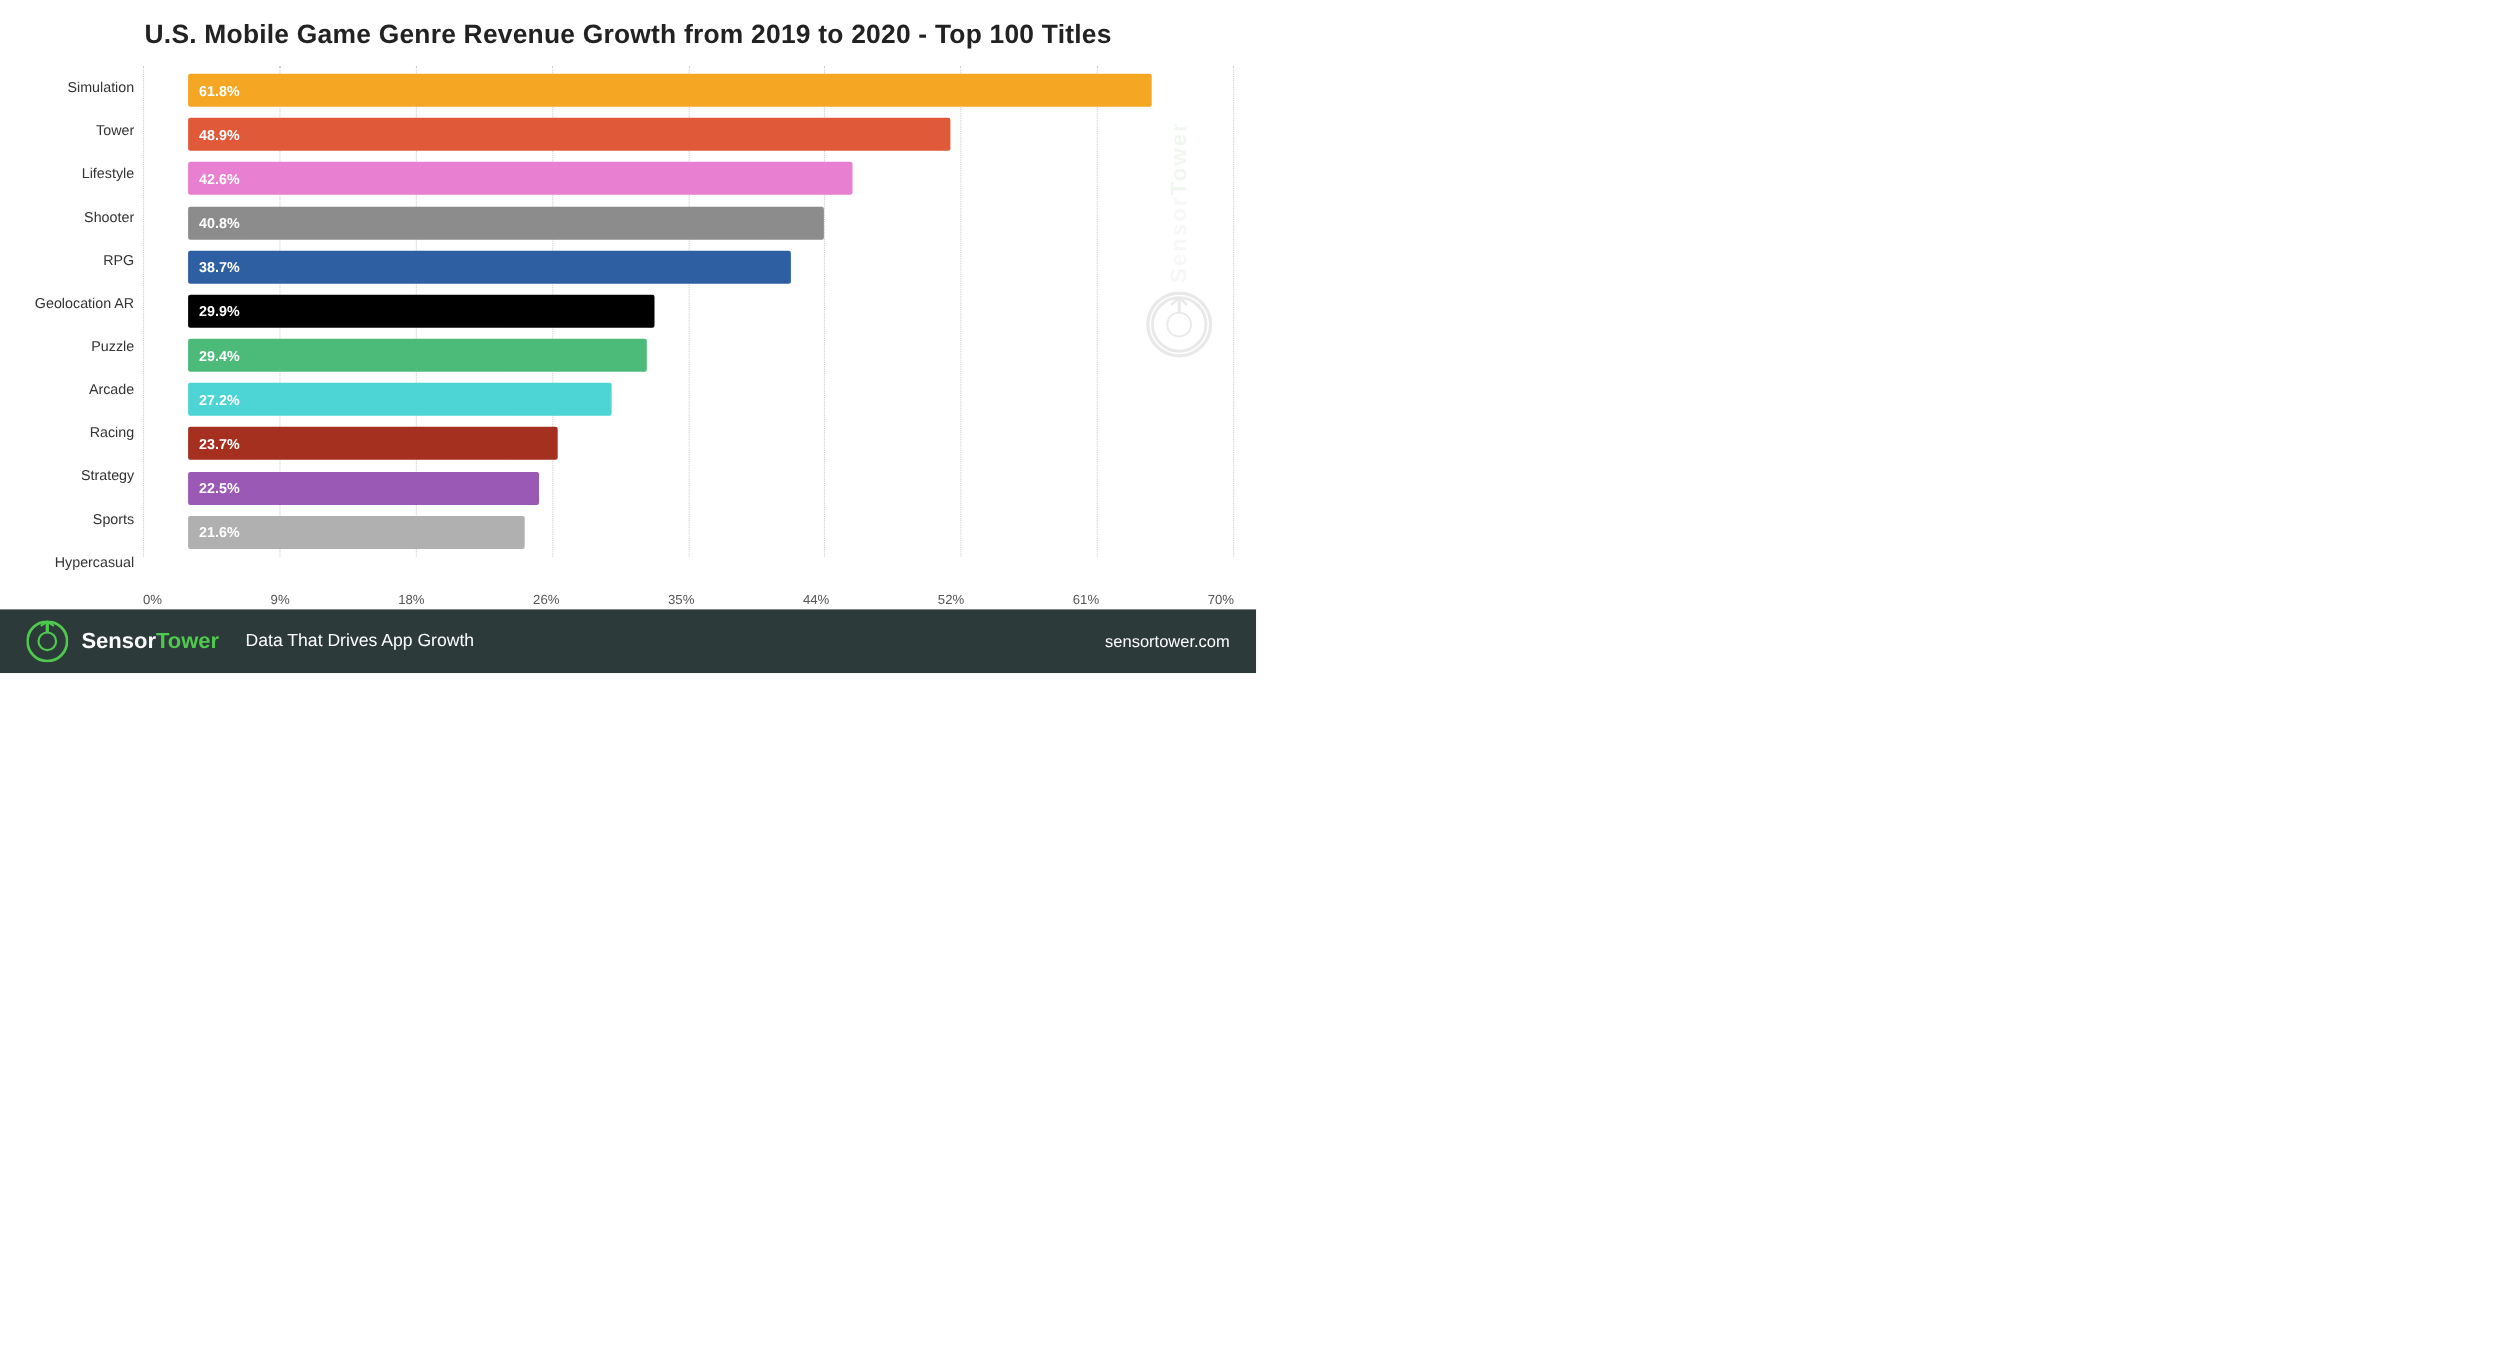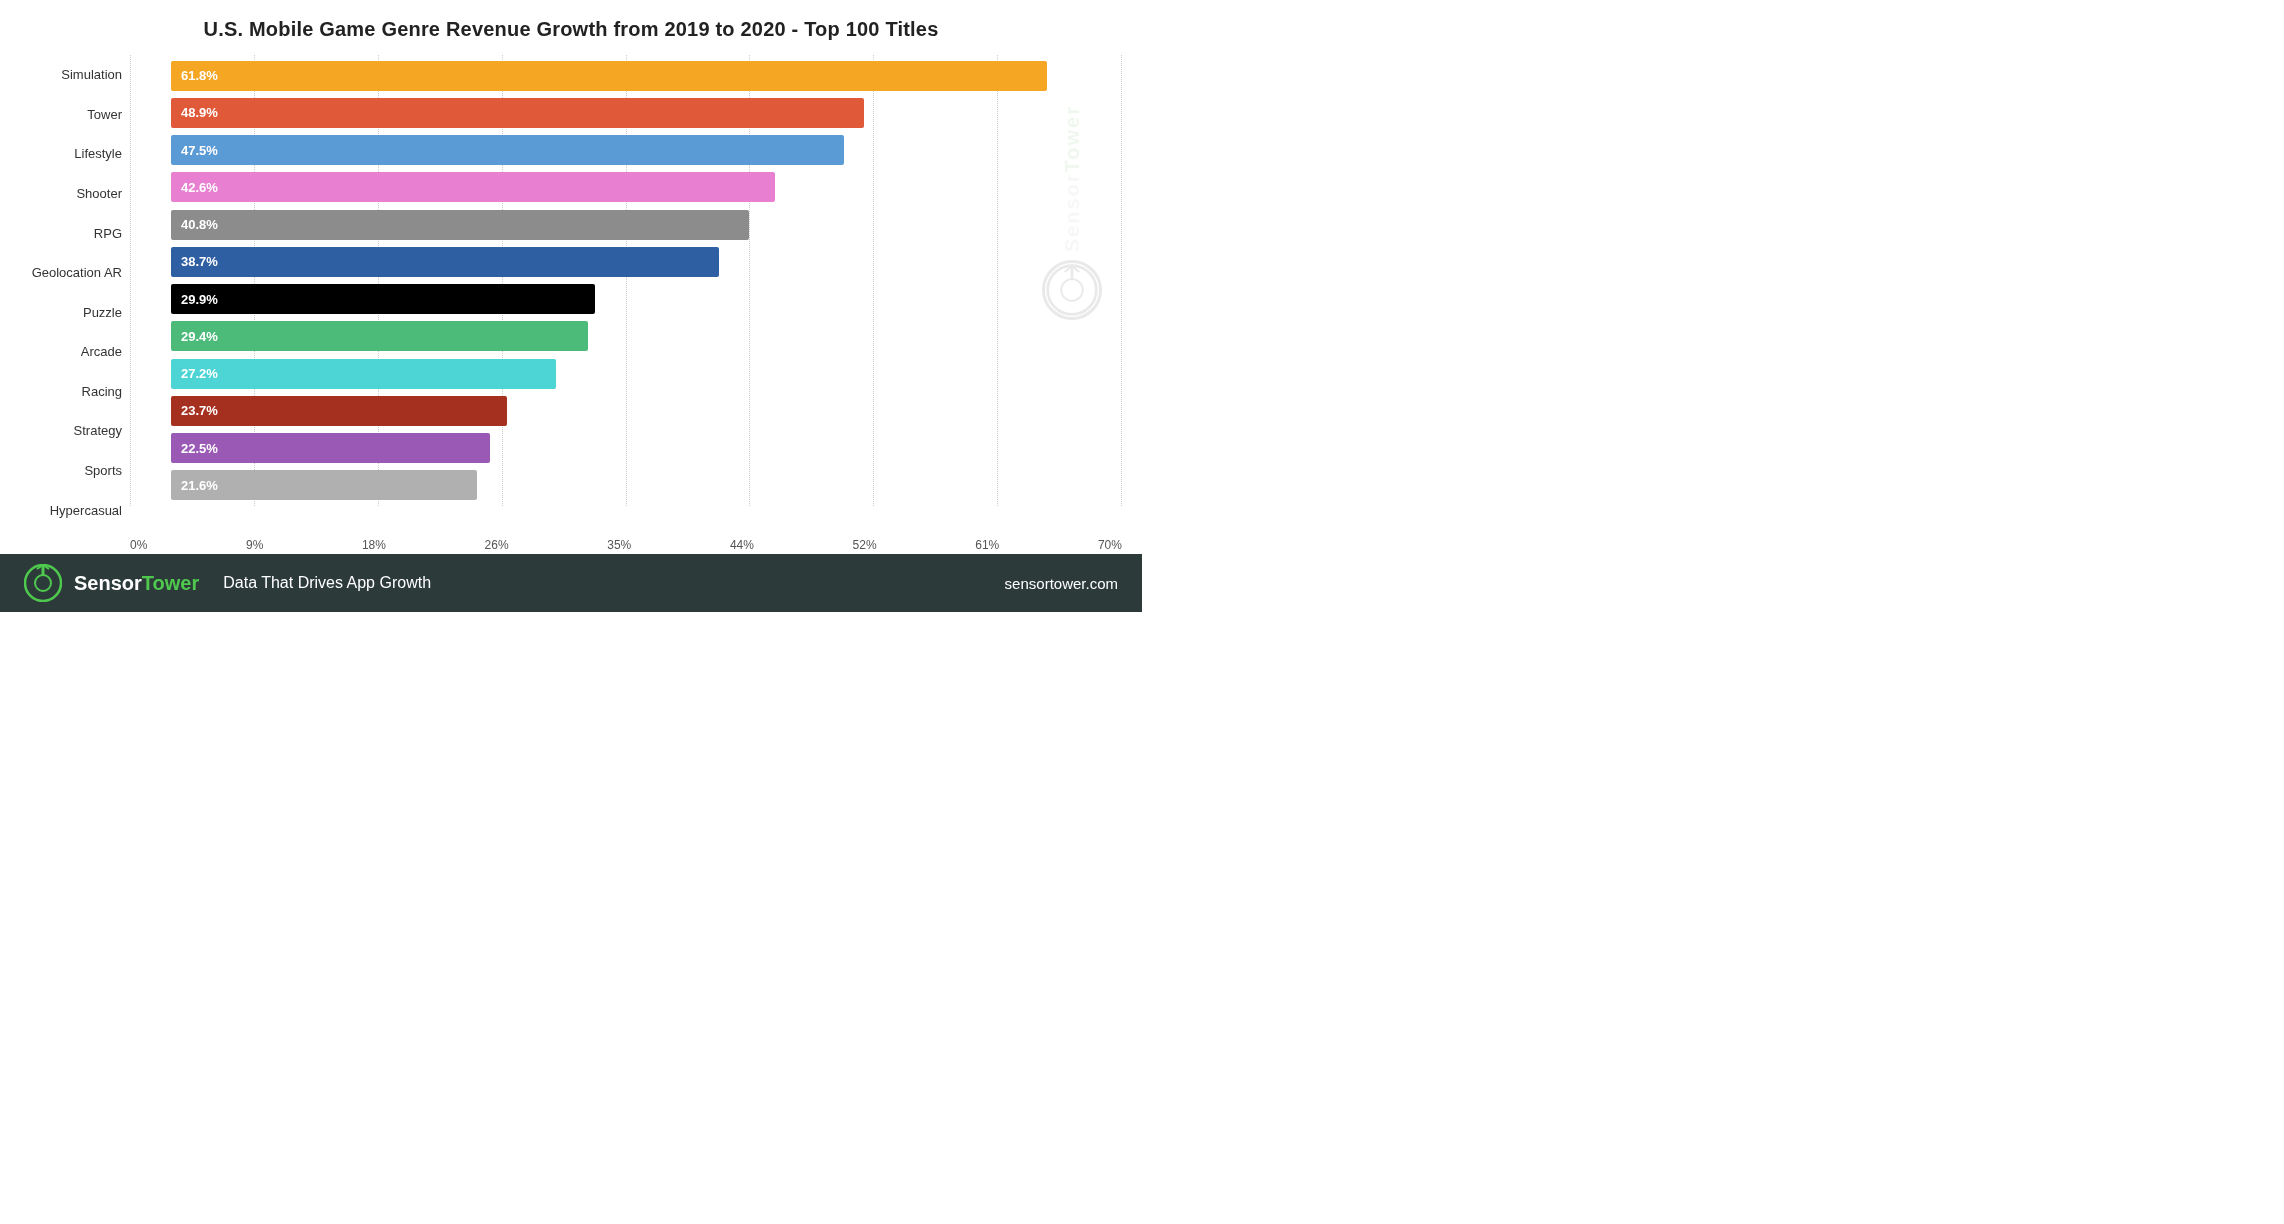--- a/index.html
+++ b/index.html
@@ -19,21 +19,21 @@
     }
     .chart-area {
       flex: 1;
       display: flex;
       flex-direction: column;
       padding: 18px 20px 0 20px;
       position: relative;
     }
     .title {
       text-align: center;
-      font-size: 20px;
+      font-size: 24px;
       font-weight: 600;
       color: #222;
       margin-bottom: 14px;
       letter-spacing: 0.2px;
     }
     .chart-body {
       display: flex;
       flex: 1;
       position: relative;
     }
@@ -222,25 +222,20 @@
 
           <div class="bars-container" id="bars-container">
               <div class="bar-row">
                 <div class="bar" style="width: calc(88.2857% + 0px); max-width: calc(88.2857% + 0px); background-color: rgb(245, 166, 35);">
                   <span class="bar-label">61.8%</span>
                 </div>
               </div>
               <div class="bar-row">
                 <div class="bar" style="width: calc(69.8571% + 0px); max-width: calc(69.8571% + 0px); background-color: rgb(224, 90, 58);">
                   <span class="bar-label">48.9%</span>
-                </div>
-              </div>
-              <div class="bar-row">
-                <div class="bar" style="width: calc(67.8571% + 0px); max-width: calc(67.8571% + 0px); background-color: rgb(91, 155, 213);">
-                  <span class="bar-label">47.5%</span>
                 </div>
               </div>
               <div class="bar-row">
                 <div class="bar" style="width: calc(60.8571% + 0px); max-width: calc(60.8571% + 0px); background-color: rgb(232, 127, 208);">
                   <span class="bar-label">42.6%</span>
                 </div>
               </div>
               <div class="bar-row">
                 <div class="bar" style="width: calc(58.2857% + 0px); max-width: calc(58.2857% + 0px); background-color: rgb(140, 140, 140);">
                   <span class="bar-label">40.8%</span>

